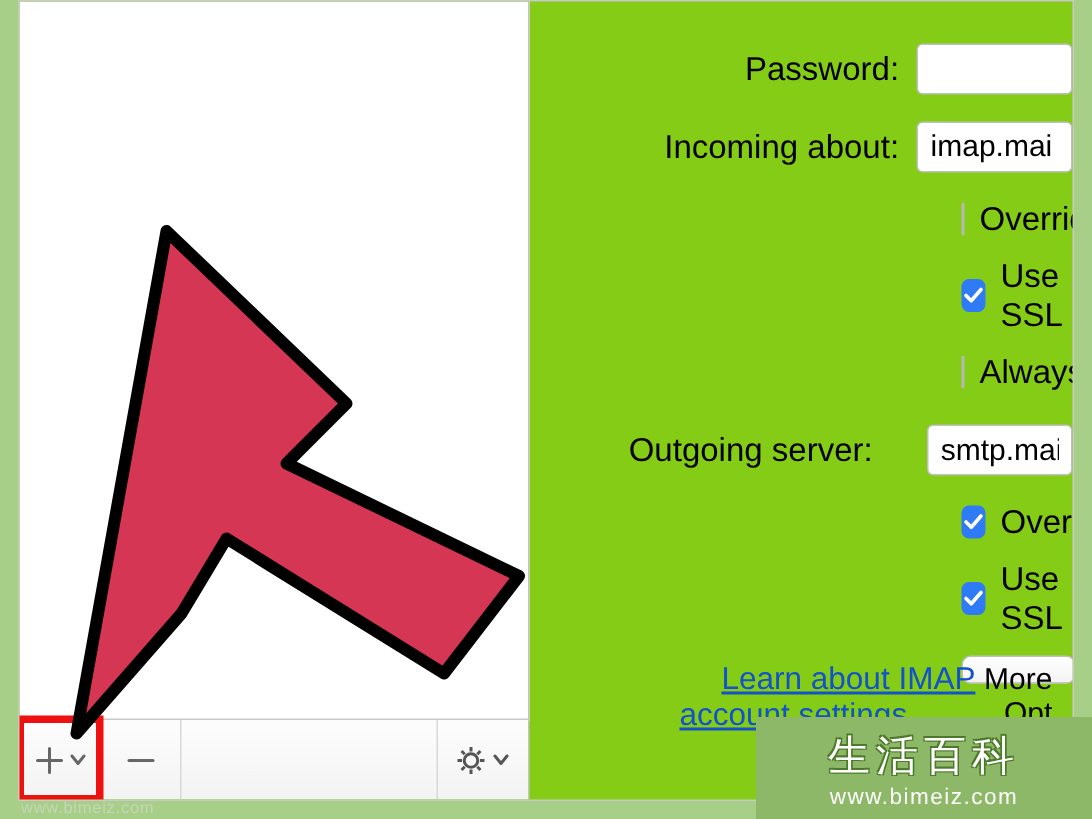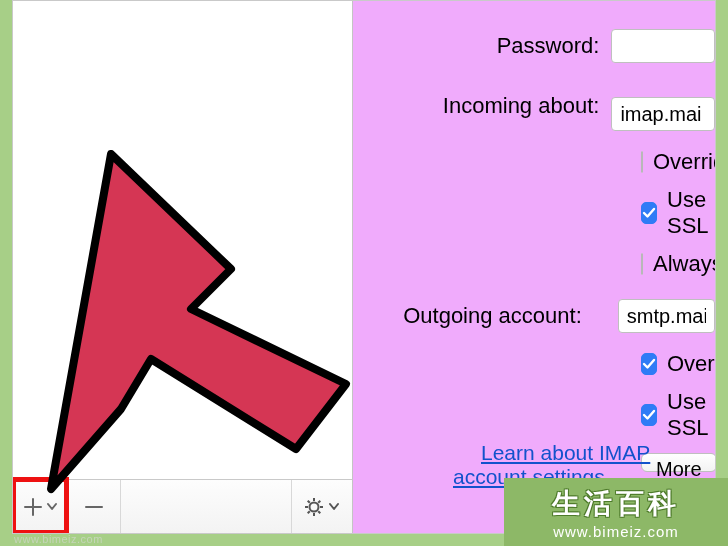--- a/index.html
+++ b/index.html
@@ -1,39 +1,39 @@
 <!DOCTYPE html>
 <html><head>
 <meta charset="utf-8">
 <style>
   * { box-sizing: border-box; margin: 0; padding: 0; }
   html, body { width: 728px; height: 546px; overflow: hidden; font-family: "Helvetica Neue", Helvetica, Arial, sans-serif; font-size: 20px; color: #000; }
   .frame { position: relative; width: 728px; height: 546px; background: #a7cf87; }
-  .inner { position: absolute; left: 12px; top: 0; width: 704px; height: 534px; background: #f0abfc; border: 1px solid #c9c9c9; overflow: hidden; }
+  .inner { position: absolute; left: 12px; top: 0; width: 704px; height: 534px; background: #84cc16; border: 1px solid #c9c9c9; overflow: hidden; }
   .sidebar { position: absolute; left: 0; top: 0; width: 340px; height: 480px; background: #fff; border-right: 1px solid #c4c4c4; }
   .toolbar { position: absolute; left: 0; bottom: 0; width: 340px; height: 54px; background: linear-gradient(#fdfdfd,#f3f3f3); border-top: 1px solid #c9c9c9; border-right: 1px solid #c4c4c4; display: flex; align-items: stretch; }
   .tb-btn { height: 54px; display: flex; align-items: center; justify-content: center; border-right: 1px solid #d8d8d8; color: #555; background: transparent; cursor: pointer; }
   .tb-add { width: 54px; }
   .tb-remove { width: 54px; }
   .tb-spacer { flex: 1; border-right: 1px solid #d8d8d8; }
   .tb-gear { width: 60px; border-right: none; }
   .highlight { position: absolute; left: -2px; bottom: -2px; width: 58px; height: 58px; border: 5px solid #e11; pointer-events: none; }
   .form { position: absolute; left: 340px; top: 0; right: 0; bottom: 0; padding-left: 10px; }
   .row { display: flex; align-items: center; margin-bottom: 18px; }
   .lbl { width: 266px; text-align: right; padding-right: 12px; font-size: 22px; color: #000; }
   .field { height: 34px; border: 1px solid #bfbfbf; border-radius: 4px; background: #fff; padding: 4px 8px; font-size: 20px; min-width: 0; }
   .chkrow { display: flex; align-items: center; margin-left: 278px; margin-bottom: 12px; font-size: 22px; }
   .chk { width: 22px; height: 22px; border: 1px solid #b8b8b8; border-radius: 5px; background: #fff; margin-right: 10px; display: flex; align-items: center; justify-content: center; }
   .chk.on { background: #2f7bf6; border-color: #2f7bf6; color: #fff; }
   .btn { display: inline-block; height: 19px; padding: 4px 14px; border: 1px solid #bfbfbf; border-radius: 6px; background: linear-gradient(#fff,#f3f3f3); font-size: 20px; margin-left: 278px; cursor: pointer; text-align: right; }
   .link { color: #1252cc; text-decoration: underline; font-size: 21px; margin-left: 28px; }
   .linkrow { position: absolute; left: 440px; top: 440px; }
   .arrow { position: absolute; left: 28px; top: 118px; pointer-events: none; }
   .wm-right { position: absolute; right: 0; bottom: 0; width: 224px; height: 68px; background: #8db867; display: flex; flex-direction: column; align-items: center; justify-content: center; }
-  .wm-cn { font-size: 28px; font-weight: 700; color: #fff; text-shadow: 1px 1px 0 #4d7a2a, -1px -1px 0 #4d7a2a, 1px -1px 0 #4d7a2a, -1px 1px 0 #4d7a2a; letter-spacing: 4px; }
+  .wm-cn { font-size: 28px; font-weight: 400; color: #fff; text-shadow: 1px 1px 0 #4d7a2a, -1px -1px 0 #4d7a2a, 1px -1px 0 #4d7a2a, -1px 1px 0 #4d7a2a; letter-spacing: 4px; }
   .wm-url { font-size: 15px; color: #fff; letter-spacing: 1px; }
   .wm-left { position: absolute; left: 14px; bottom: 1px; font-size: 11px; color: #d9d9d9; opacity: .6; letter-spacing: .5px; }
   svg { display: block; }
 </style>
 </head>
 <body>
 
 <div class="frame">
   <div class="inner">
 
@@ -75,42 +75,42 @@
     <div class="highlight"></div>
 
     <div class="form">
       <div style="height:28px"></div>
       <div class="row">
         <div class="lbl">Password:</div>
         <input class="field" style="width: 110px;" value="">
       </div>
       <div class="row">
         <div class="lbl">Incoming about:</div>
-        <input class="field" style="width: 110px; margin-top: 16px;" value="imap.mai">
+        <input class="field" style="width: 110px;" value="imap.mai">
       </div>
       <div class="chkrow">
         <span class="chk"></span>
         <span>Override</span>
       </div>
       <div class="chkrow">
         <span class="chk on">
           <svg width="14" height="14" viewBox="0 0 14 14">
               <path d="M2 7 L5.5 10.5 L12 3" stroke="#fff" stroke-width="2.4" fill="none" stroke-linecap="round" stroke-linejoin="round"></path>
             </svg>
         </span>
         <span>Use SSL</span>
       </div>
       <div class="chkrow">
         <span class="chk"></span>
         <span>Always</span>
       </div>
 
       <div style="height:10px"></div>
       <div class="row">
-        <div class="lbl">Outgoing account:</div>
+        <div class="lbl">Outgoing server:</div>
         <input class="field" style="width: 110px; margin-left: 24px;" value="smtp.mai">
       </div>
       <div class="chkrow">
         <span class="chk on">
           <svg width="14" height="14" viewBox="0 0 14 14">
               <path d="M2 7 L5.5 10.5 L12 3" stroke="#fff" stroke-width="2.4" fill="none" stroke-linecap="round" stroke-linejoin="round"></path>
             </svg>
         </span>
         <span>Override</span>
       </div>

